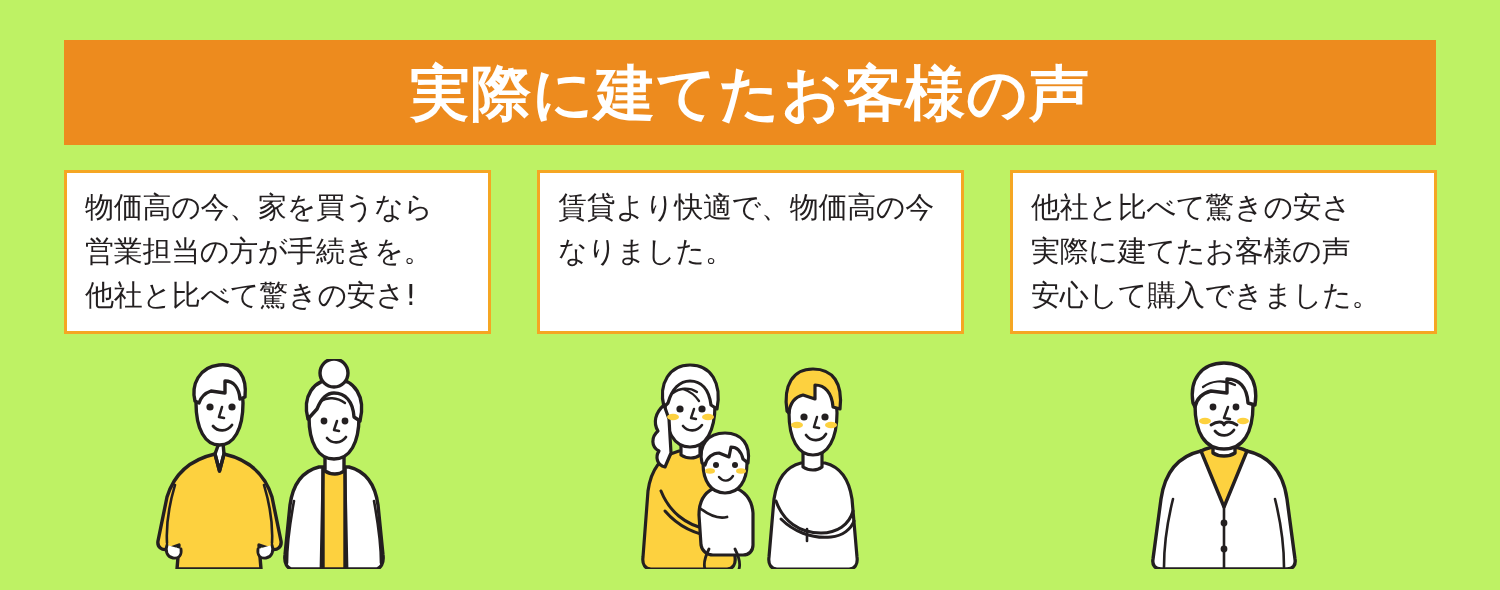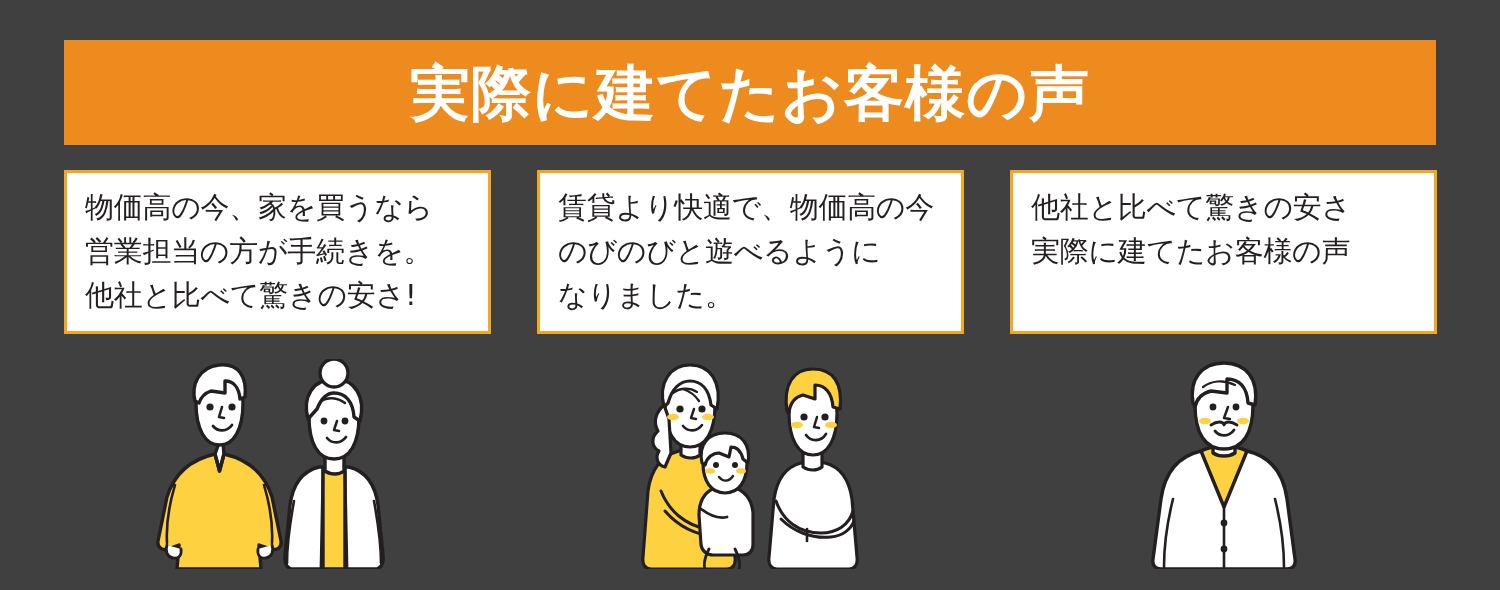--- a/index.html
+++ b/index.html
@@ -10,21 +10,21 @@
     height: 590px;
     background: #ffffff;
     font-family: "DejaVu Sans", "Liberation Sans", sans-serif;
     overflow: hidden;
   }
 
   .page {
     position: relative;
     width: 1500px;
     height: 590px;
-    background: #404040;
+    background: #bef264;
     padding-left: 13px;
   }
 
   
   .header-band {
     position: absolute;
     left: 64px;
     top: 40px;
     width: 1372px;
     height: 105px;
@@ -166,21 +166,20 @@
 
             <path d="M174 79 C179 85 188 85 193 78" fill="none" stroke-width="2.7"></path>
           </g>
         </svg>
       </div>
     </div>
 
     <div class="column">
       <div class="quote-box">
         <div class="quote-line">賃貸より快適で、物価高の今</div>
-        <div class="quote-line">のびのびと遊べるように</div>
         <div class="quote-line">なりました。</div>
       </div>
       <div class="illustration">
         <svg width="240" height="210" viewBox="0 0 240 210" fill="none" xmlns="http://www.w3.org/2000/svg">
           <g stroke="#231F20" stroke-width="3.2" stroke-linecap="round" stroke-linejoin="round">
 
             <path d="M48 92 C30 97 20 110 17 132 L12 198 C11 205 14 210 20 210 L96 210 C102 210 105 205 104 198 L99 132 C96 110 86 97 68 92 Z" fill="#FDD13F"></path>
 
             <path d="M50 84 L50 96 C56 100 64 100 69 96 L69 84 Z" fill="#ffffff"></path>
 
@@ -248,20 +247,21 @@
             <path d="M175 76 C180 83 190 83 195 75" fill="none" stroke-width="2.7"></path>
           </g>
         </svg>
       </div>
     </div>
 
     <div class="column">
       <div class="quote-box">
         <div class="quote-line">他社と比べて驚きの安さ</div>
         <div class="quote-line">実際に建てたお客様の声</div>
+        <div class="quote-line">安心して購入できました。</div>
       </div>
       <div class="illustration">
         <svg width="170" height="210" viewBox="0 0 170 210" fill="none" xmlns="http://www.w3.org/2000/svg">
           <g stroke="#231F20" stroke-width="3.4" stroke-linecap="round" stroke-linejoin="round">
 
             <path d="M62 92 C40 97 26 112 22 140 L14 200 C13 206 16 210 22 210 L148 210 C154 210 157 206 156 200 L148 140 C144 112 130 97 108 92 Z" fill="#ffffff"></path>
 
             <path d="M62 92 L85 148 L108 92 C98 86 72 86 62 92 Z" fill="#FDD13F"></path>
 
             <path d="M85 148 L85 210" fill="none" stroke-width="2.6"></path>

